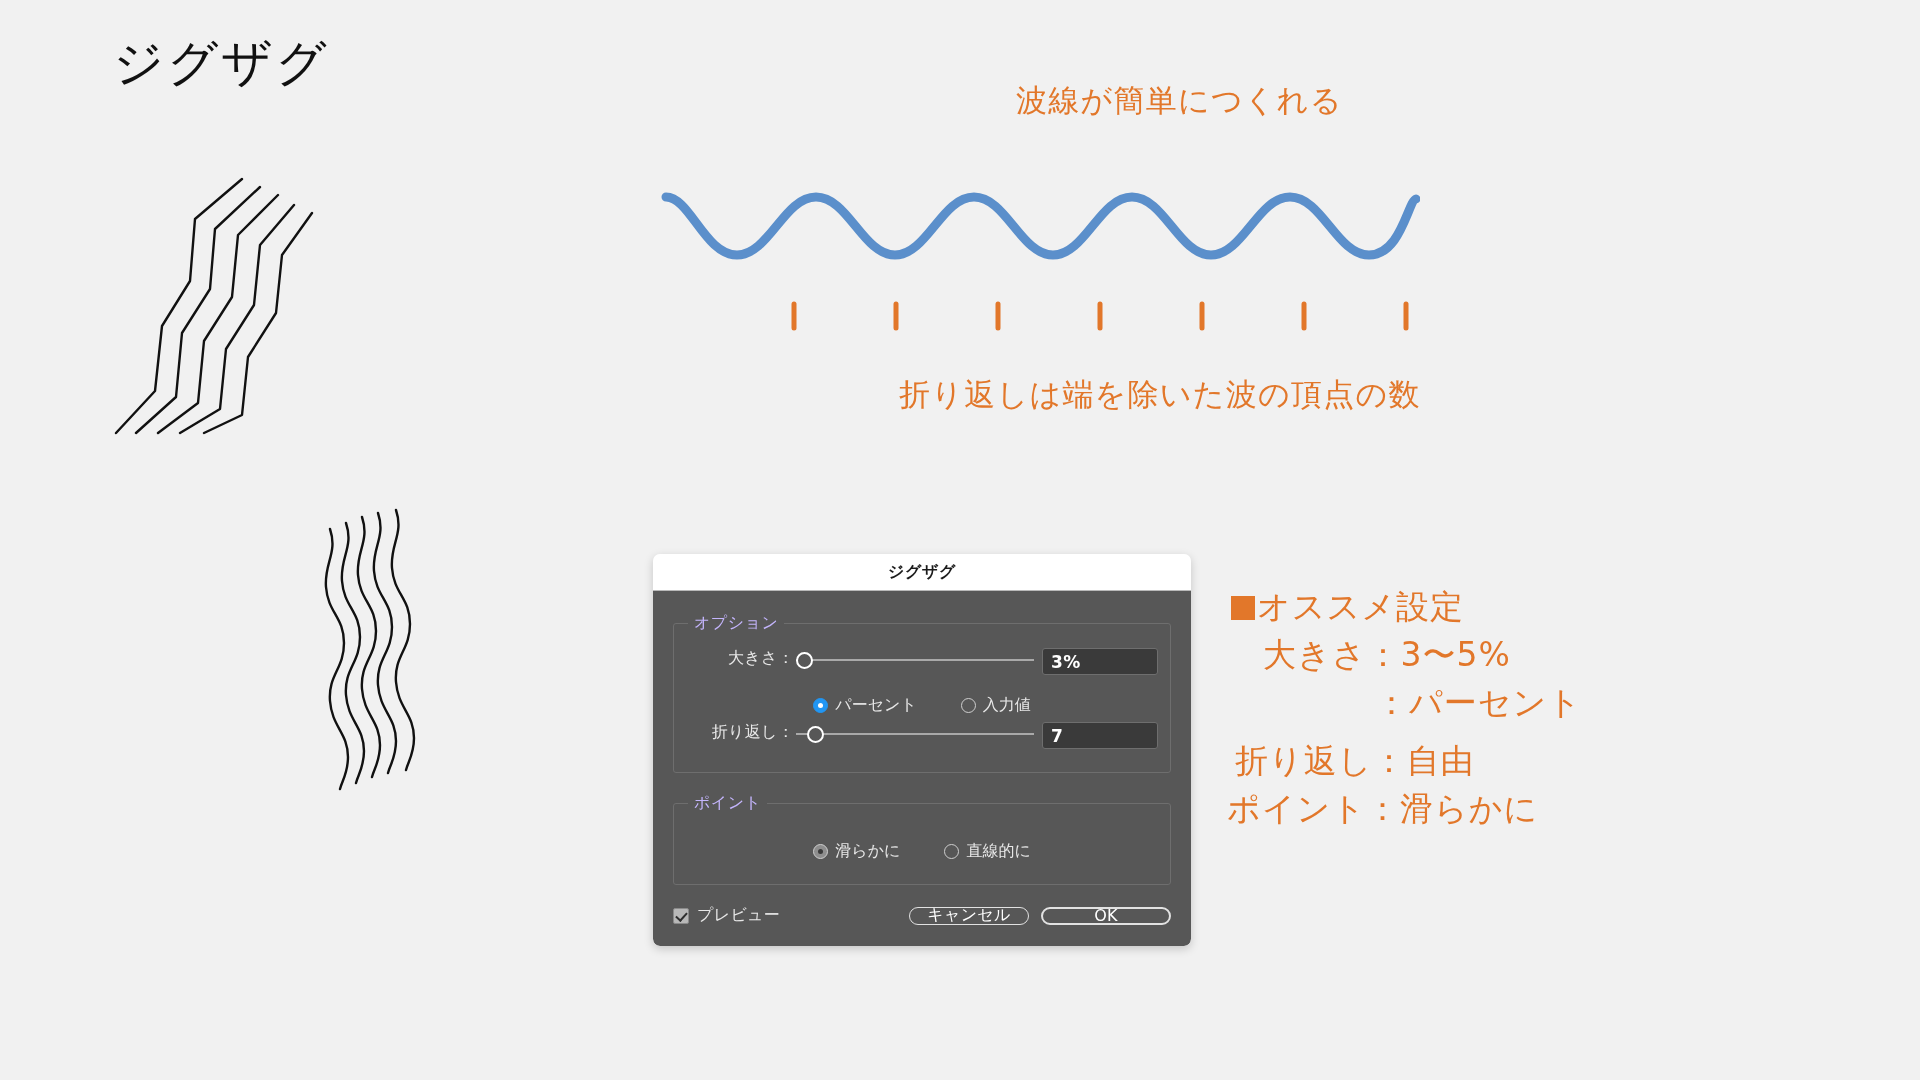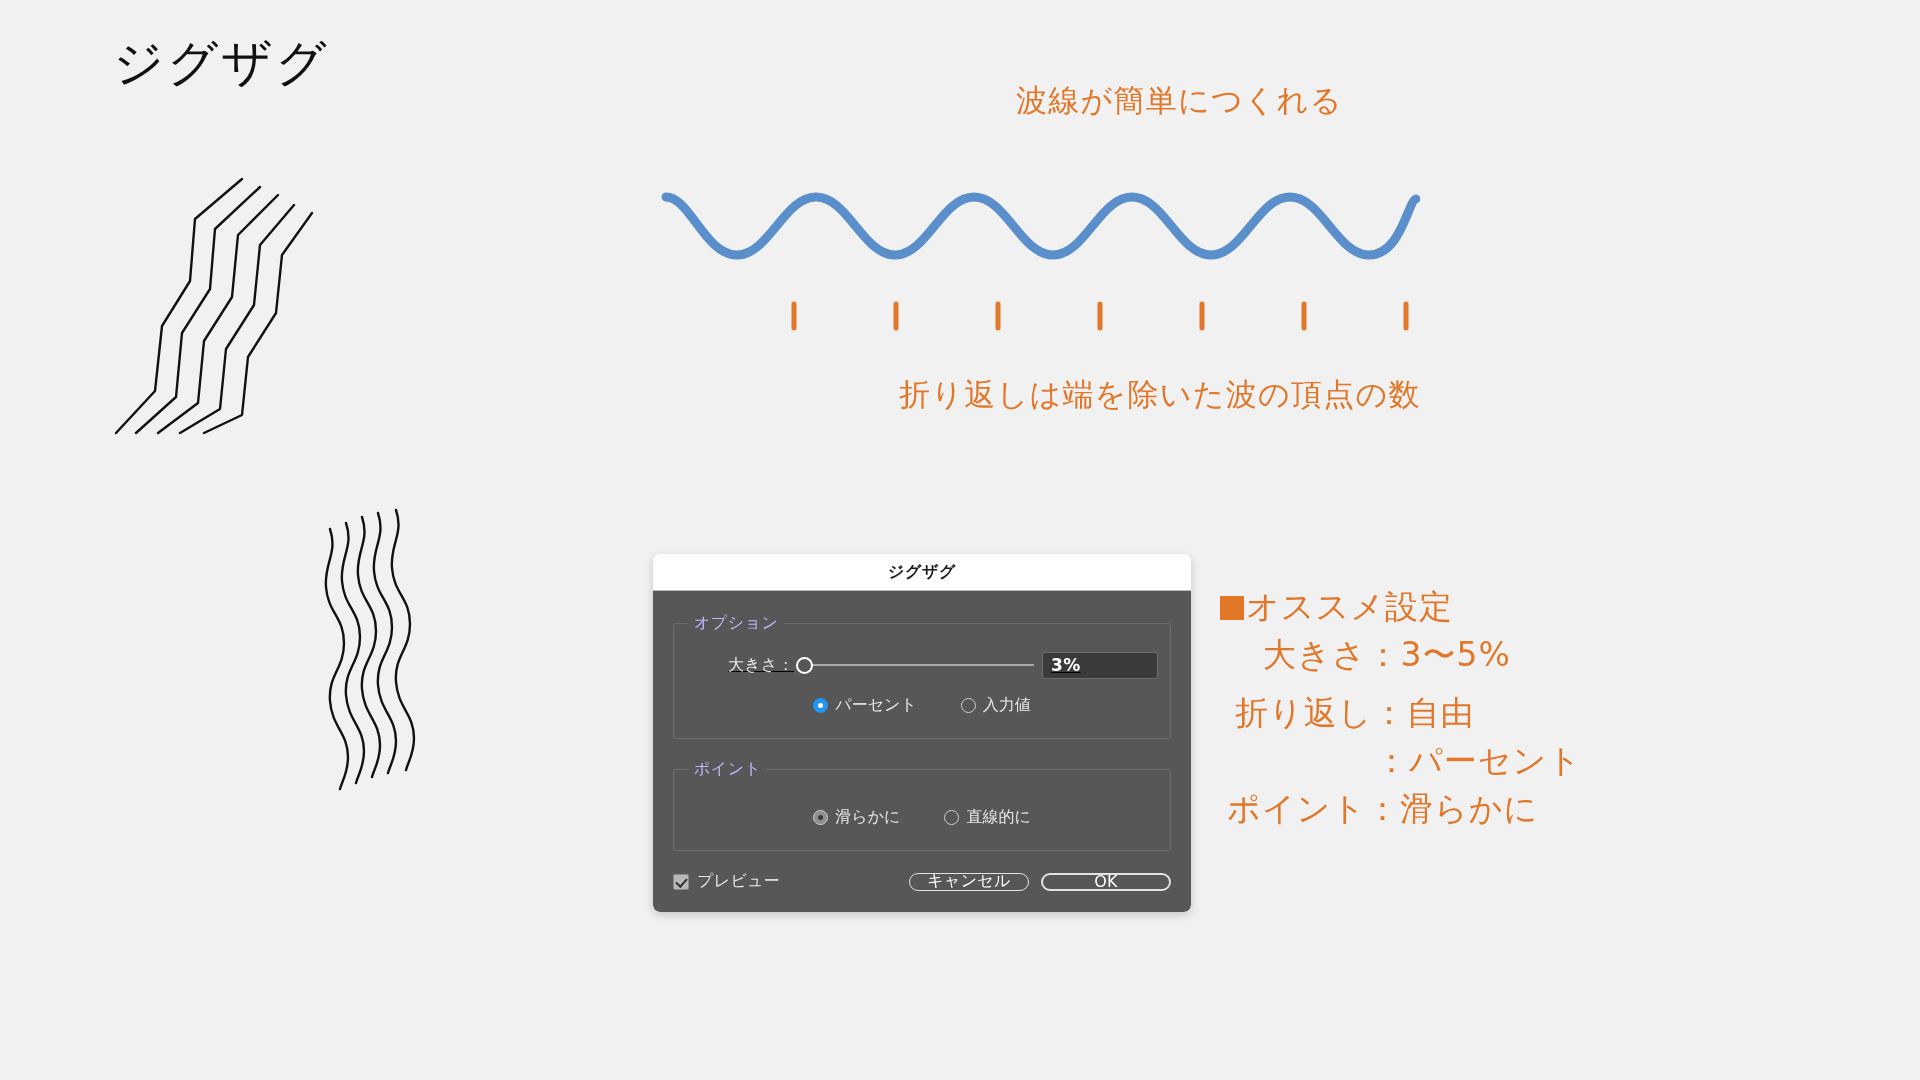--- a/index.html
+++ b/index.html
@@ -36,21 +36,21 @@
     letter-spacing:.04em;
   }
   #ann-wave-top{ left:1016px; top:80px; font-size:31px; }
   #ann-wave-bottom{ left:899px; top:374px; font-size:31px; }
 
   #rec-block{ position:absolute; left:1215px; top:583px; }
   #rec-block .line{
     color:#e2772a; font-size:33px; line-height:48px; white-space:nowrap;
     font-family:"DejaVu Sans","Liberation Sans",sans-serif; letter-spacing:.03em;
   }
-  #rec-block .line.heading{ margin-left:5px; }
+  #rec-block .line.heading{ margin-left:16px; }
   #rec-block .line.indent1{ margin-left:48px; }
   #rec-block .line.indent2{ margin-left:160px; }
   #rec-block .line.indent3{ margin-left:20px; margin-top:10px;}
   #rec-block .line.indent4{ margin-left:12px; }
   .sq{
     display:inline-block; width:24px; height:24px;
     background:#e2772a; vertical-align:-2px; margin-right:2px;
   }
 
   
@@ -76,21 +76,21 @@
 
   fieldset.group{
     border:1px solid #6e6e6e; border-radius:3px;
     margin:0 0 20px 0; padding:14px 12px 16px 12px;
   }
   fieldset.group > legend{
     color:#c4b5fd; font-size:16px; padding:0 6px; margin-left:2px;
     letter-spacing:.03em;
   }
 
-  .row{ display:flex; align-items:center; height:34px;text-decoration:underline; }
+  .row{ display:flex; height:34px; }
   .row-label{
     color:#e8e8e8; font-size:16px; text-align:right;
     white-space:nowrap; letter-spacing:.02em;
   }
   .lbl-w1{ width:108px; }
   .lbl-w2{ width:108px; }
 
   .slider{ position:relative; flex:1; height:24px; margin:0 8px 0 2px; display:flex; align-items:center;}
   .slider .track{
     position:absolute; left:0; right:0; height:2px; background:#a9a9a9; top:11px;
@@ -196,22 +196,22 @@
     </g>
   </svg>
 
   <div class="ann" id="ann-wave-top">波線が簡単につくれる</div>
 
   <div class="ann" id="ann-wave-bottom">折り返しは端を除いた波の頂点の数</div>
 
   <div id="rec-block">
     <div class="line heading"><span class="sq"></span><span>オススメ設定</span></div>
     <div class="line indent1">大きさ：3〜5%</div>
+    <div class="line indent2">：パーセント</div>
     <div class="line indent3">折り返し：自由</div>
-    <div class="line indent2">：パーセント</div>
     <div class="line indent4">ポイント：滑らかに</div>
   </div>
 
   <div id="dialog">
 
     <div id="dialog-titlebar">
       <span id="dialog-title">ジグザグ</span>
     </div>
 
     <div id="dialog-body">
@@ -232,20 +232,28 @@
           <span class="radio">
             <span class="dot on-blue"></span>
             <span>パーセント</span>
           </span>
           <span class="radio">
             <span class="dot"></span>
             <span>入力値</span>
           </span>
         </div>
 
+        <div class="row">
+          <span class="row-label lbl-w2">折り返し：</span>
+          <span class="slider offset">
+            <span class="track"></span>
+            <span class="knob"></span>
+          </span>
+          <span class="value-box">7</span>
+        </div>
       </fieldset>
 
       <fieldset class="group">
         <legend>ポイント</legend>
         <div class="radio-row">
           <span class="radio">
             <span class="dot on-grey"></span>
             <span>滑らかに</span>
           </span>
           <span class="radio">

